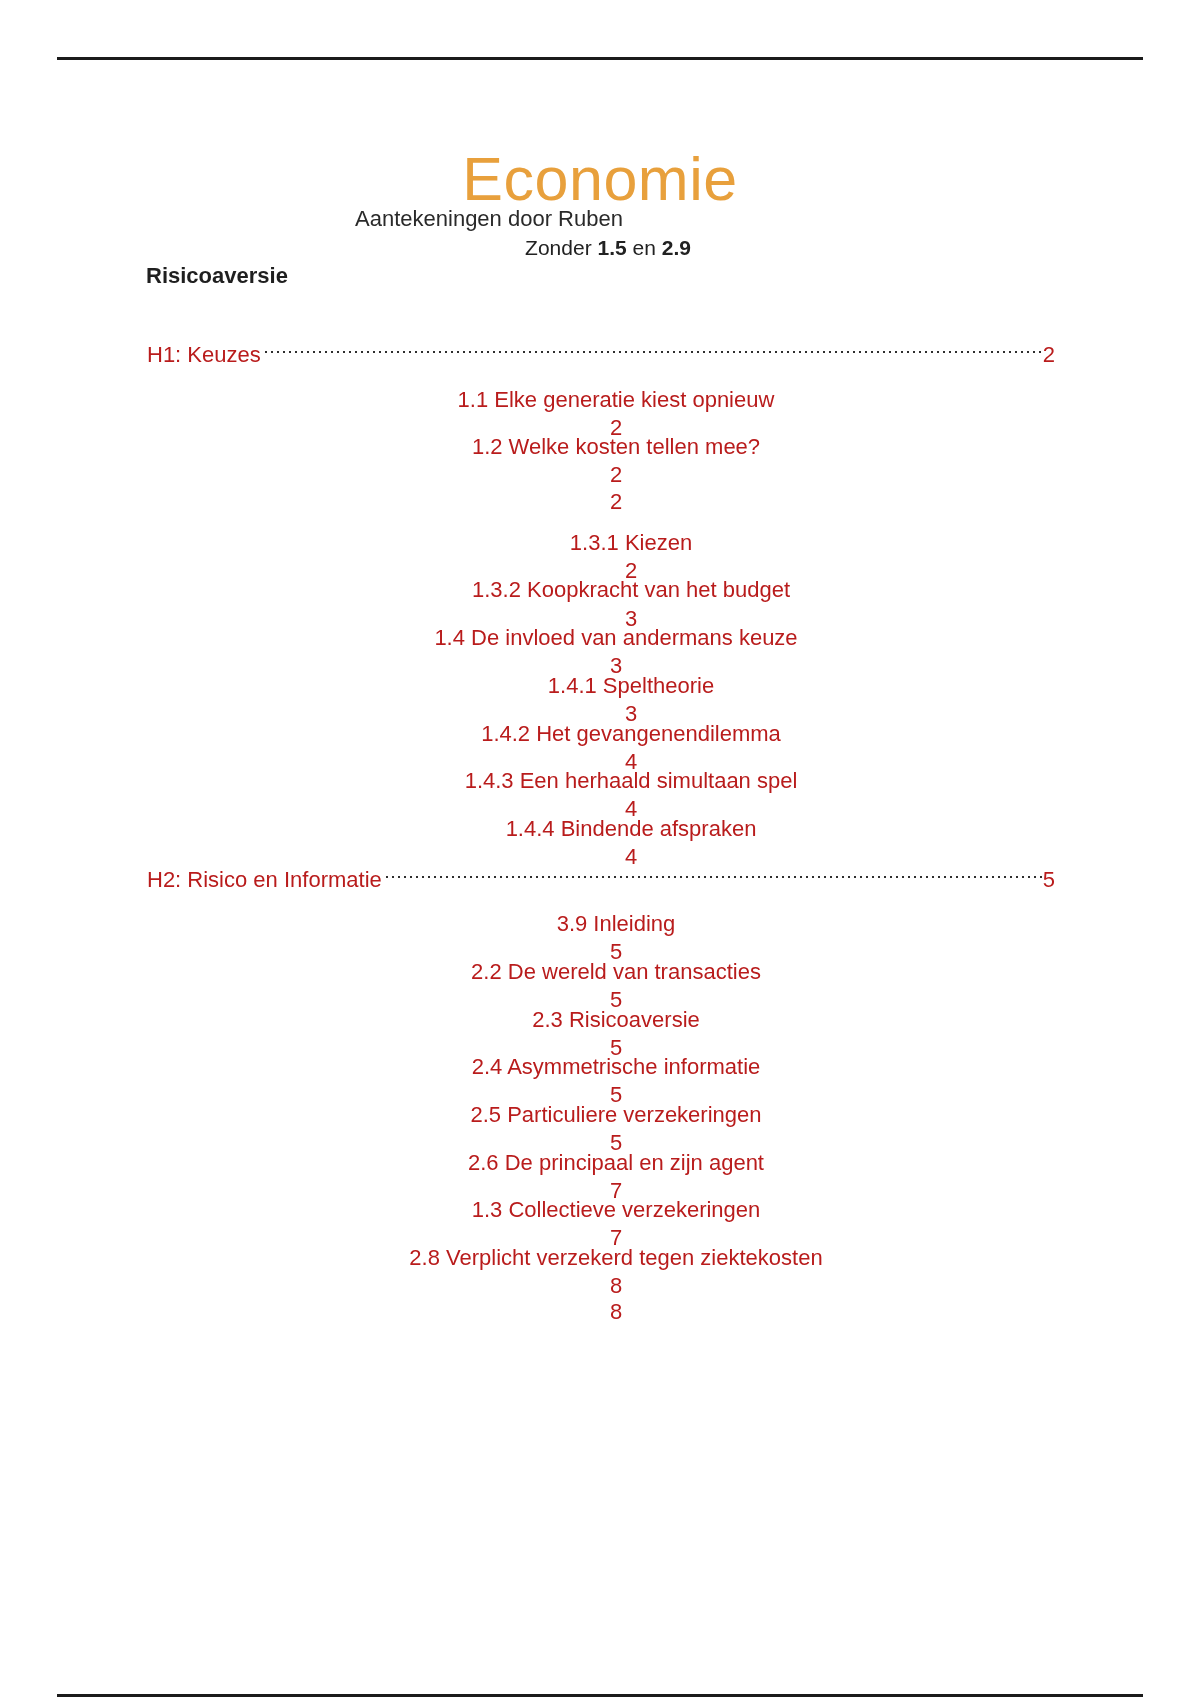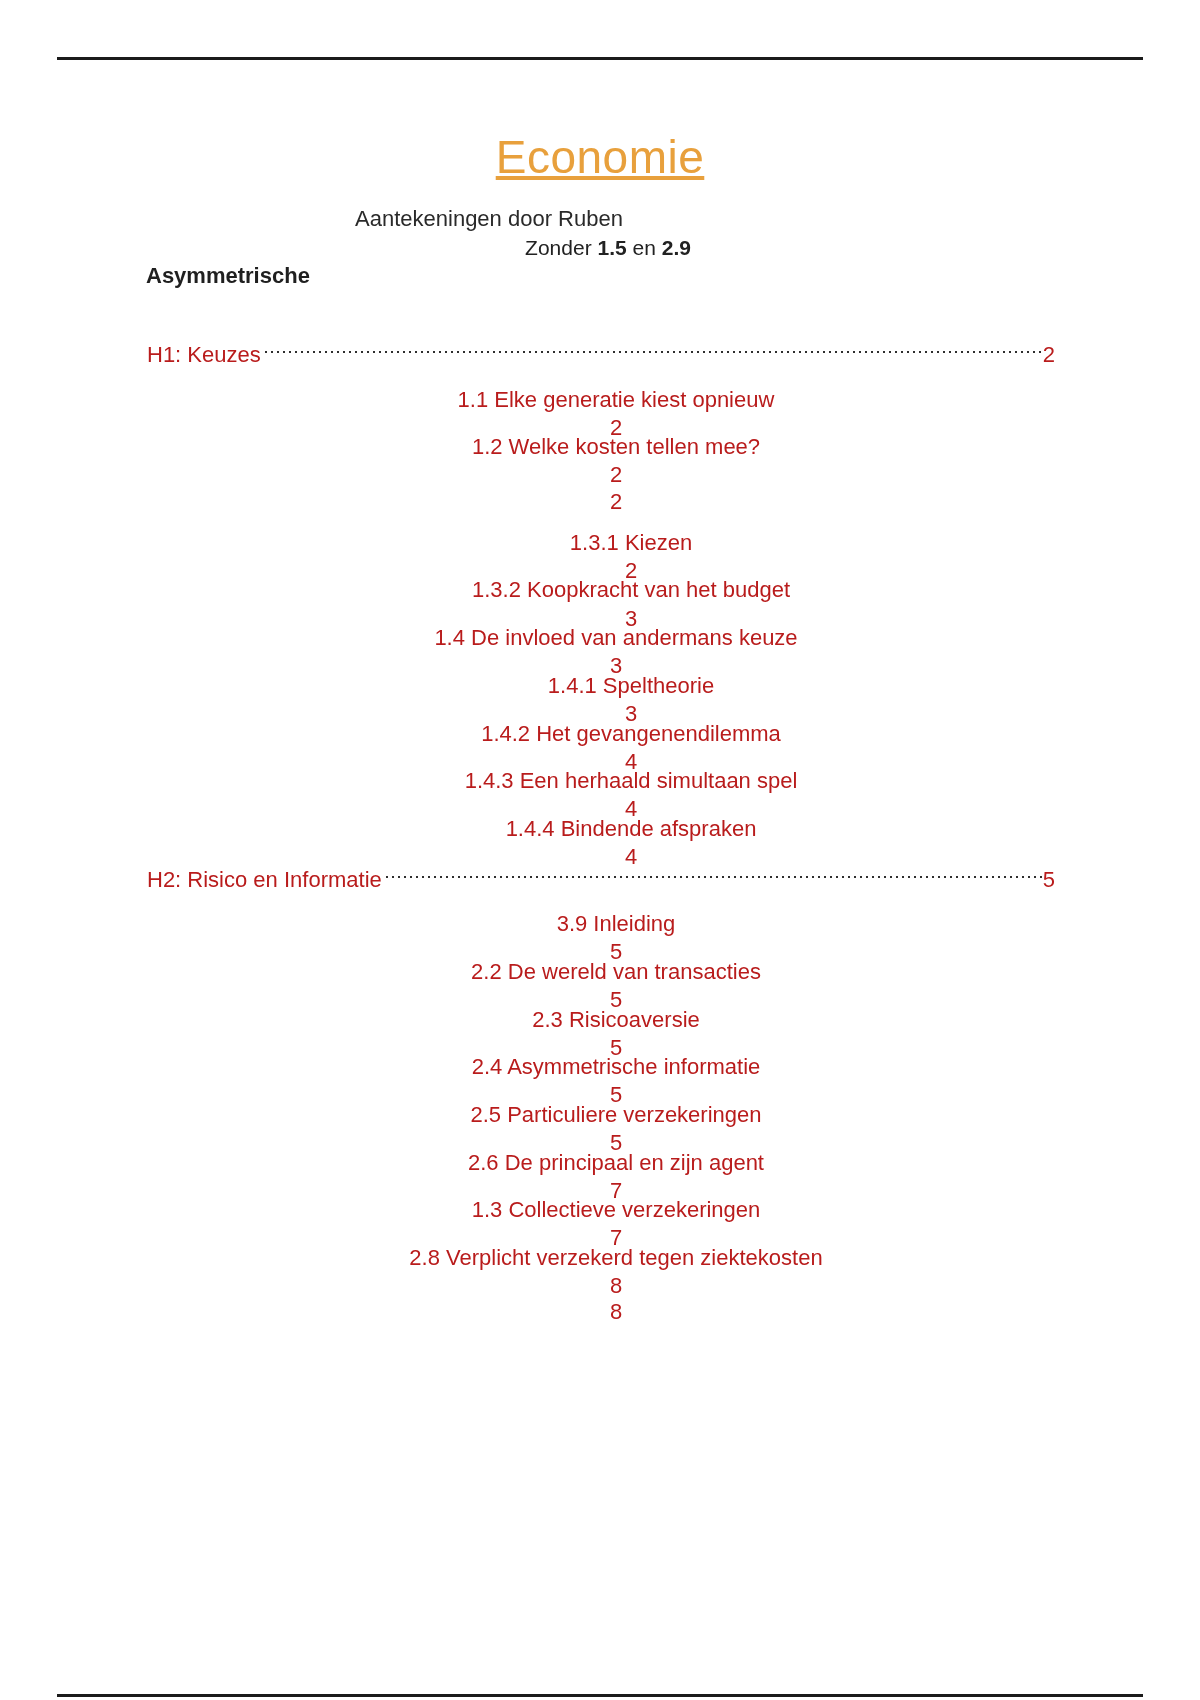--- a/index.html
+++ b/index.html
@@ -20,29 +20,28 @@
     left: 57px;
     width: 1086px;
     height: 3px;
     background: #1b1b1b;
   }
   .rule-top { top: 57px; }
   .rule-bottom { top: 1694px; }
 
   .doc-title {
     position: absolute;
-    top: 132px;
+    top: 146px;
     left: 0;
     width: 1200px;
     text-align: center;
-    font-size: 46px;
+    font-size: 61px;
     line-height: 1.1;
     color: #E8A03C;
     letter-spacing: 0.5px;
-    text-decoration: underline;
   }
   .doc-subtitle {
     position: absolute;
     top: 206px;
     left: 0;
     width: 978px;
     text-align: center;
     font-size: 22px;
     color: #2a2a2a;
   }
@@ -107,21 +106,21 @@
 <body>
 
 <div class="rule rule-top"></div>
 
 <div class="doc-title">Economie</div>
 
 <div class="doc-subtitle">Aantekeningen door Ruben</div>
 
 <div class="doc-exclusion"><span>Zonder </span><span class="b">1.5</span><span> en </span><span class="b">2.9</span></div>
 
-<div class="toc-heading">Asymmetrische</div>
+<div class="toc-heading">Risicoaversie</div>
 
 <div class="toc">
   <div class="toc-row lvl0">
     <span class="toc-label">H1: Keuzes</span>
     <span class="toc-dots"></span>
     <span class="toc-page">2</span>
   </div>
   <div class="toc-row lvl1">
     <span class="toc-label">1.1 Elke generatie kiest opnieuw</span>
     <span class="toc-dots"></span>

